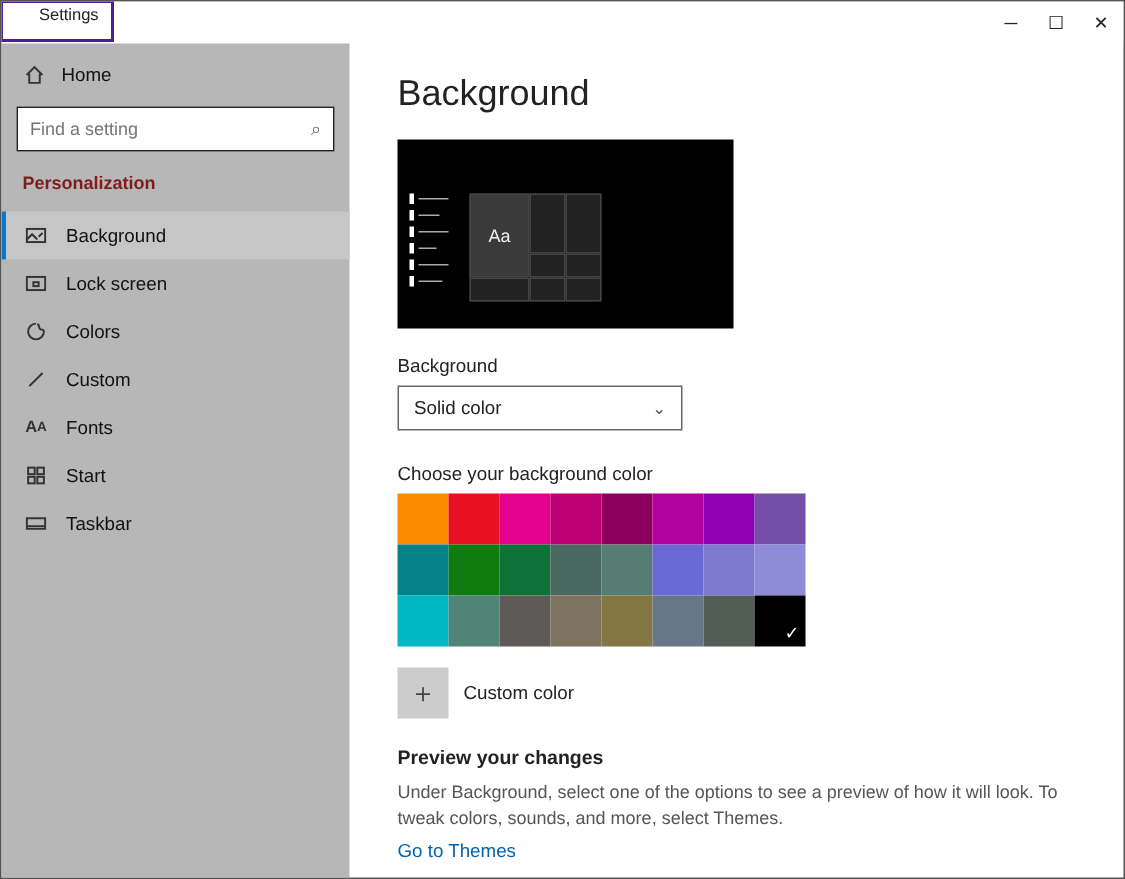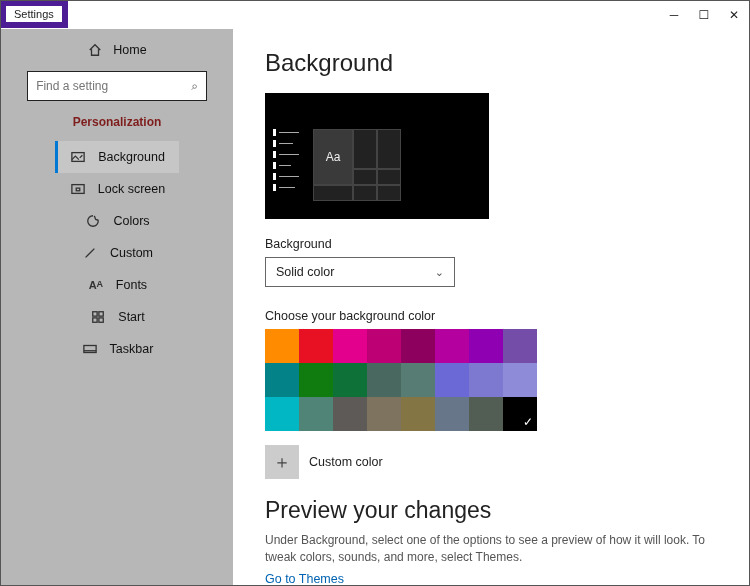--- a/index.html
+++ b/index.html
@@ -1,22 +1,22 @@
 <!DOCTYPE html>
 <html><head>
 <meta charset="utf-8">
 <style>
   * { margin: 0; padding: 0; box-sizing: border-box; font-family: "Segoe UI", Arial, sans-serif; }
   body { width: 750px; height: 586px; border: 1px solid #555; overflow: hidden; display: flex; flex-direction: column; background: #fff; }
   .titlebar { height: 28px; display: flex; align-items: stretch; background: #fff; }
-  .app-title-wrap { border: 6px solid #4c1d95; padding: 2px 8px 2px 8px; display: flex; align-items: flex-start; font-size: 11px; color: #222; font-weight: 400; position: relative; top:-1px; left:-1px; }
+  .app-title-wrap { border: 2px solid #4c1d95; padding: 2px 8px 2px 24px; display: flex; align-items: flex-start; font-size: 11px; color: #222; font-weight: 400; position: relative; top:-1px; left:-1px; }
   .titlebar-spacer { flex: 1; }
   .win-btn { width: 30px; display: flex; align-items: center; justify-content: center; font-size: 12px; color: #222; }
   .body { flex: 1; display: flex; min-height: 0; }
-  .sidebar { width: 232px; background: #b7b7b7; display: flex; flex-direction: column; padding-top: 6px; align-items: center; }
+  .sidebar { width: 232px; background: #b7b7b7; display: flex; flex-direction: column; padding-top: 6px; }
   .home-row { display: flex; align-items: center; gap: 10px; padding: 8px 14px; font-size: 12.5px; color: #111; }
   .search-box { margin: 6px 10px 10px 10px; height: 30px; border: 1px solid #222; background: #fff; display: flex; align-items: center; padding: 0 8px; }
   .search-box input { border: none; flex: 1; font-size: 12px; outline: none; color: #777; background: transparent; }
   .search-icon { color: #666; font-size: 12px; }
   .category { font-size: 12px; font-weight: 700; color: #7f1d1d; padding: 4px 14px 12px 14px; }
   .nav-item { display: flex; align-items: center; gap: 12px; padding: 9px 14px 9px 12px; font-size: 12.5px; color: #111; border-left: 3px solid transparent; }
   .nav-item.active { background: #c6c6c6; border-left-color: #0078d4; }
   .nav-icon { width: 16px; display: flex; justify-content: center; color: #333; }
   .content { flex: 1; padding: 16px 28px 0 32px; overflow: hidden; color: #222; }
   h1.page-title { font-size: 24px; font-weight: 400; margin-bottom: 16px; margin-top: 4px; }
@@ -30,21 +30,21 @@
   .tile-grid .sm { background:#222; border:1px solid #444; }
   .section-label { font-size: 12.5px; color: #222; margin-bottom: 6px; }
   .dropdown { width: 190px; height: 30px; border: 1px solid #666; display: flex; align-items: center; padding: 0 10px; font-size: 12.5px; justify-content: space-between; margin-bottom: 22px; }
   .chev { font-size: 11px; color: #555; }
   .color-grid { display: grid; grid-template-columns: repeat(8, 34px); grid-auto-rows: 34px; gap: 0; margin-top:4px; margin-bottom:14px; }
   .swatch { width: 34px; height: 34px; position: relative; }
   .swatch.selected::after { content:"✓"; position:absolute; right:4px; bottom:2px; color:#fff; font-size:12px; }
   .custom-row { display:flex; align-items:center; gap:10px; margin-bottom:18px; }
   .plus-box { width:34px; height:34px; background:#ccc; display:flex; align-items:center; justify-content:center; font-size:18px; color:#444; }
   .custom-label { font-size:12.5px; }
-  h2.subhead { font-size:23px; font-weight:400; margin-bottom:8px; }
+  h2.subhead { font-size:13px; font-weight:700; margin-bottom:8px; }
   .desc { font-size:12px; color:#555; line-height:1.4; margin-bottom:6px; }
   .link { font-size:12.5px; color:#0063b1; }
   svg.ico { width:14px; height:14px; stroke:#333; fill:none; stroke-width:1.5; }
 </style>
 </head>
 <body>
 
 <div class="titlebar">
   <div class="app-title-wrap">
     <span>Settings</span>

